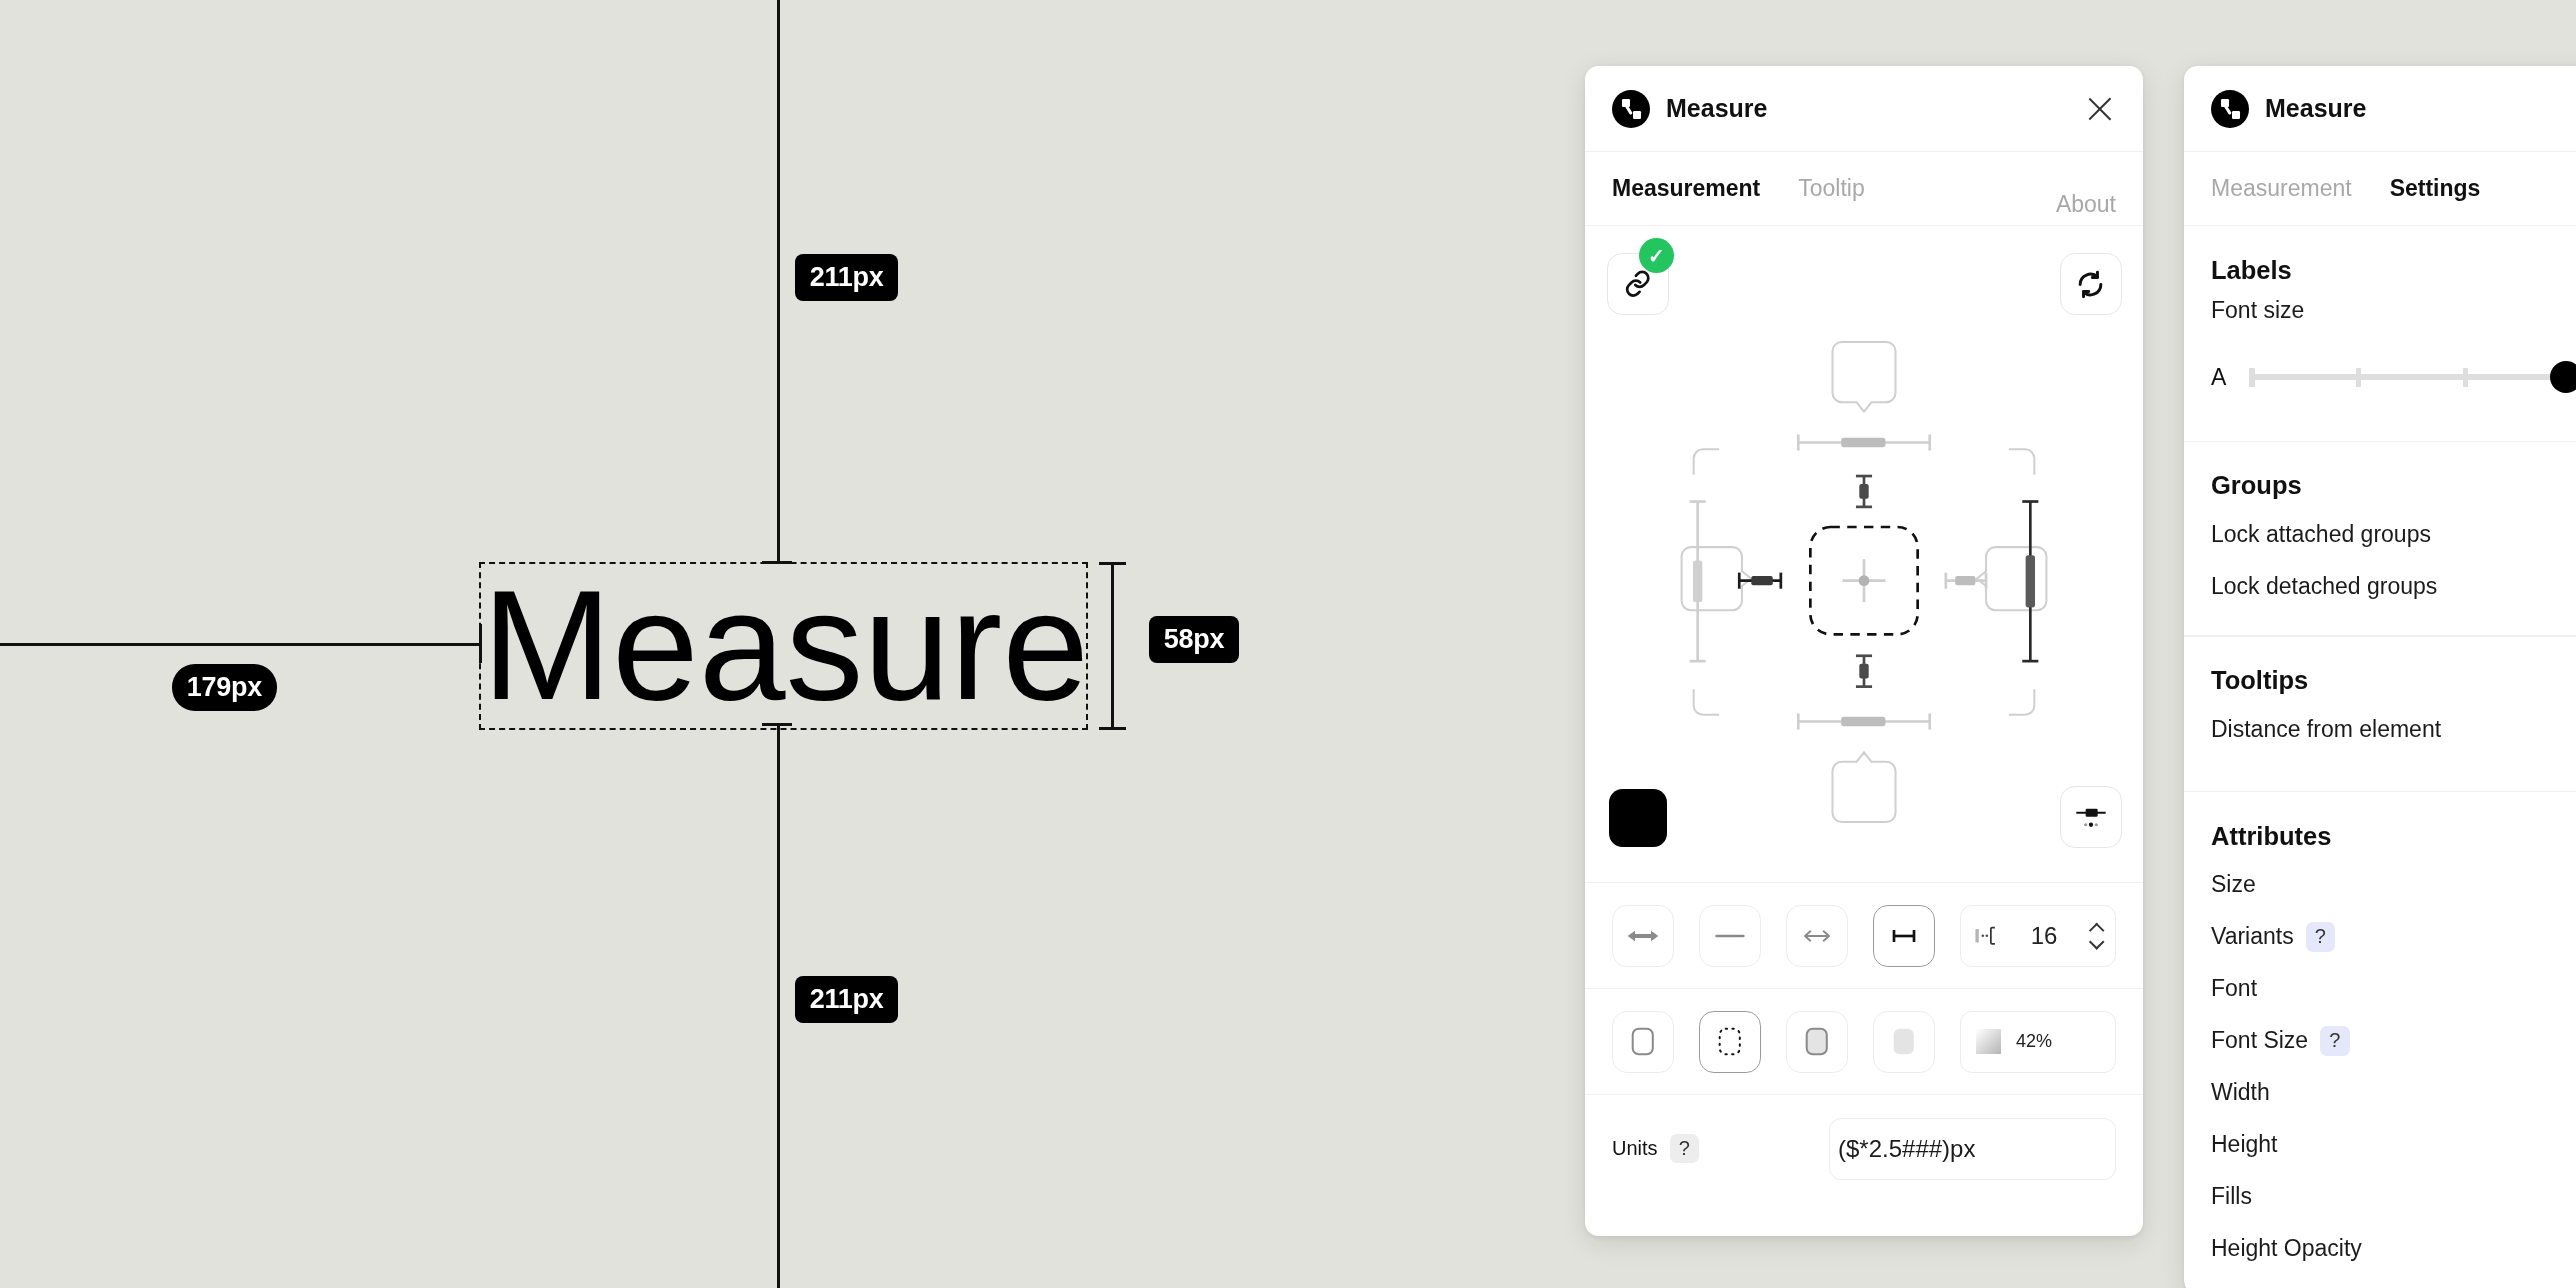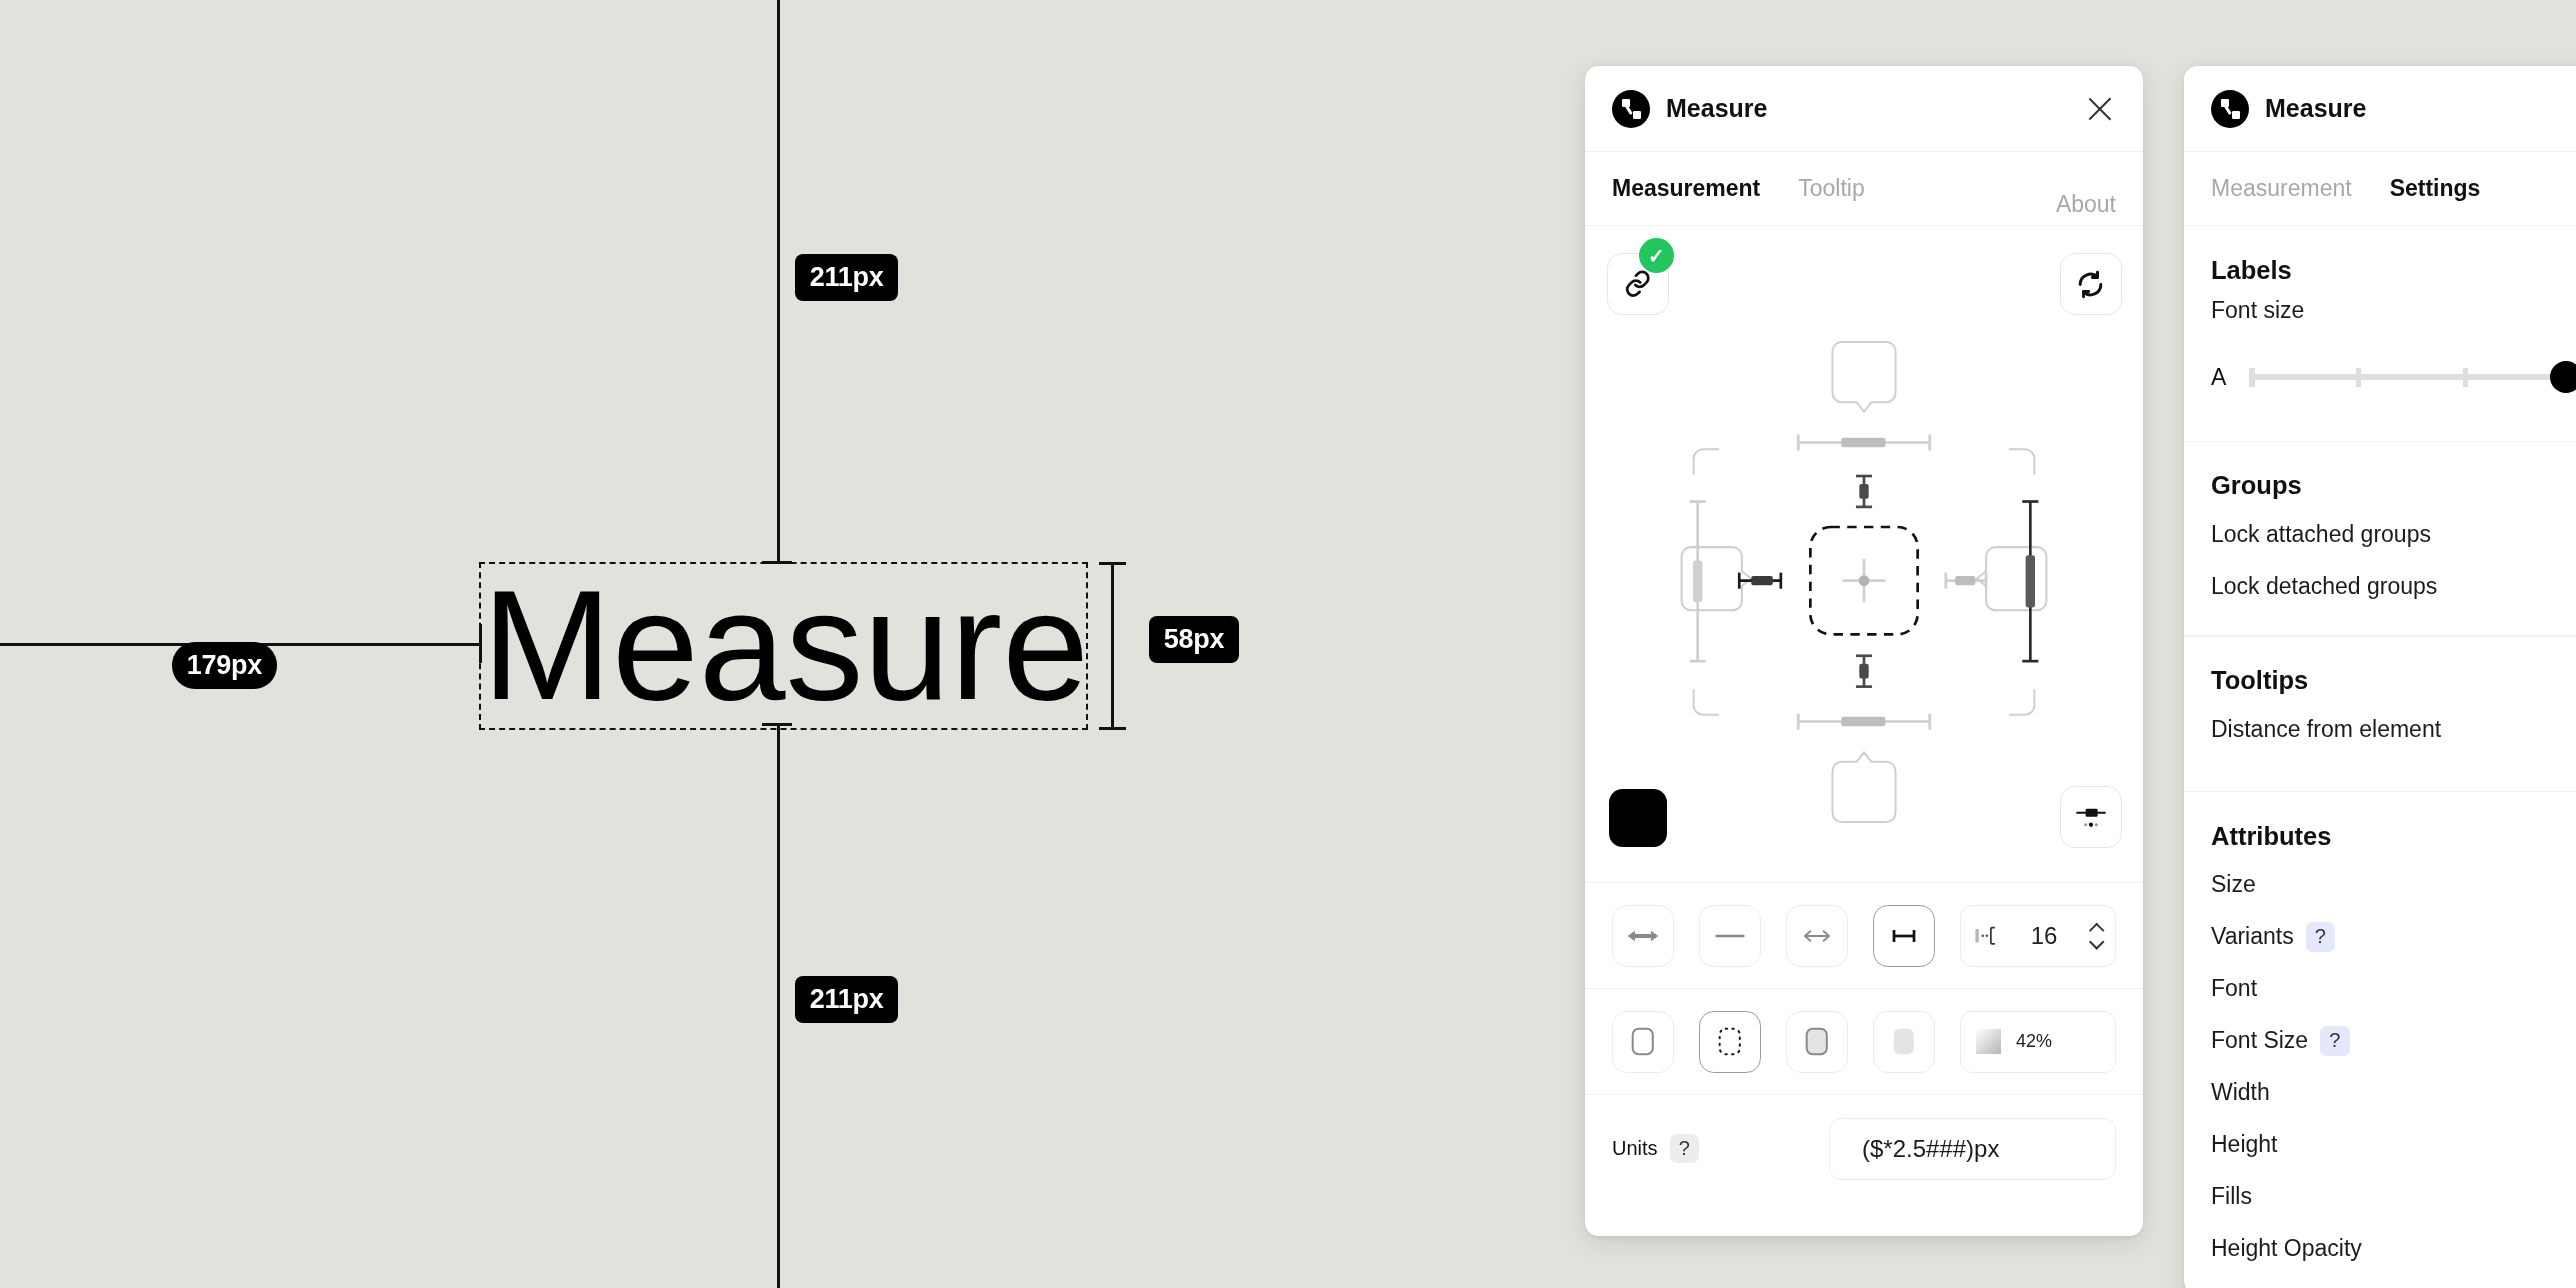--- a/index.html
+++ b/index.html
@@ -180,21 +180,21 @@
   .units-label{ font-size:20px; font-weight:400; color:#111; }
   .help-chip{
     display:inline-flex;align-items:center;justify-content:center;
     width:29.5px;height:29.5px;border-radius:6.7px;background:#ededed;
     font-size:20px;color:#333;margin-left:12px;cursor:pointer;
   }
   .help-chip.blue{ background:#e5e8fb; }
   .units-input{
     margin-left:auto; width: 287px; height: 62px;
     border:1.3px solid #ececec; border-radius:12px;
-    display:flex;align-items:center; padding: 0 32px;
+    display:flex;align-items:center; padding: 0 8px;
     font-size:24px; color:#1b1b1b; cursor:text;
   }
 
   
   .sec-title{
     font-size: 25.5px; font-weight: 700; color:#111;
     padding: 29.5px 27px 0 27px;
   }
   .set-row{
     display:flex; align-items:center;
@@ -235,21 +235,21 @@
   <div class="guide-h" style="left:1099px; top:727px; width:27px;"></div>
 
   <div class="guide-h" style="left:762px; top:561px; width:29.5px;"></div>
   <div class="guide-h" style="left:762px; top:723px; width:29.5px;"></div>
 
   <div class="sel-box" style="left:479px; top:562px; width:609px; height:168px;"></div>
 
   <div class="measure-text" style="left:482px; top:567px; font-size:156px;">Measure</div>
 
   <div class="badge" style="left:795px; top:254px;">211px</div>
-  <div class="badge" style="left:172px; top:642px;border-radius:23px;">179px</div>
+  <div class="badge" style="left:172px; top:664px;border-radius:23px;">179px</div>
   <div class="badge" style="left:1149px; top:616px;">58px</div>
   <div class="badge" style="left:795px; top:976px;">211px</div>
 </div>
 
 <div class="panel" style="left:1585px; top:66px; width:558px; height:1170px;">
 
   <div class="panel-header">
     <div class="logo-dot">
       <div class="logo-bar"></div>
     </div>

